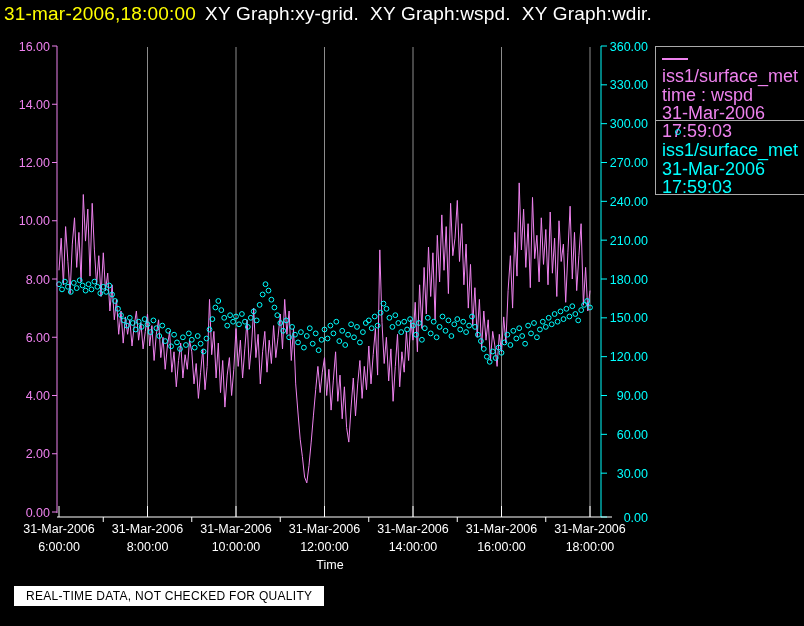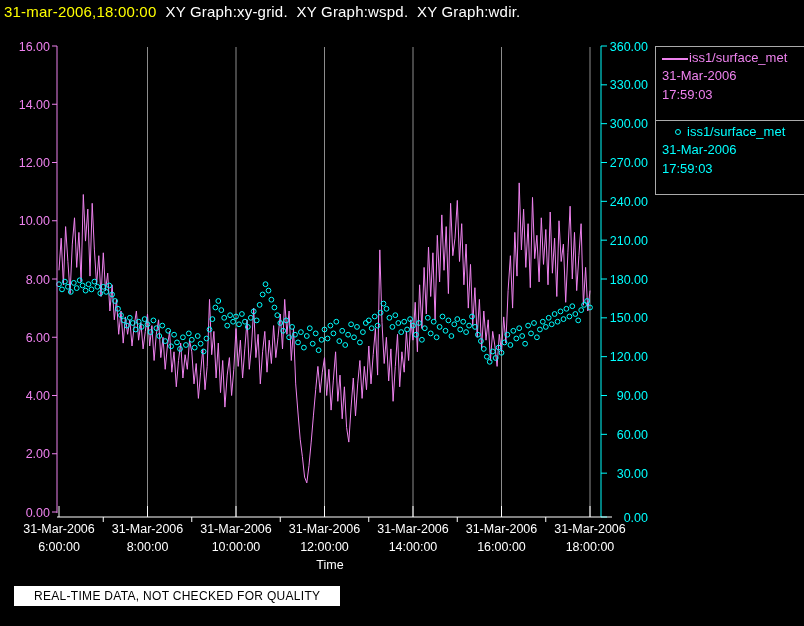--- a/index.html
+++ b/index.html
@@ -1,35 +1,35 @@
 <!DOCTYPE html>
 <html><head>
 <meta charset="utf-8">
 <style>
   html,body{margin:0;padding:0;background:#000;}
   .stage{position:relative;width:804px;height:626px;background:#000;overflow:hidden;
          font-family:"Liberation Sans",sans-serif;}
-  .titlebar{position:absolute;left:4px;top:3px;font-size:15px;letter-spacing:.2px;
+  .titlebar{position:absolute;left:4px;top:3px;font-size:19px;letter-spacing:.2px;
             white-space:pre;z-index:3;}
   .t-yellow{color:#ffff00;}
   .t-white{color:#ffffff;margin-left:9px;}
   svg.plot{position:absolute;left:0;top:0;z-index:1;}
   svg text{font-family:"Liberation Sans",sans-serif;font-size:12.5px;}
   .legend{position:absolute;left:655px;top:46px;width:149px;height:147px;
           border-top:1px solid #aaaaaa;border-left:1px solid #aaaaaa;
-          border-bottom:1px solid #aaaaaa;font-size:13px;z-index:2;}
+          border-bottom:1px solid #aaaaaa;font-size:18px;z-index:2;}
   .legend-entry{position:absolute;left:0;width:143px;padding:2px 0 0 6px;line-height:18.3px;}
   .entry-wspd{top:0;height:72px;color:#ee82ee;}
   .entry-wdir{top:73px;height:72px;border-top:1px solid #aaaaaa;color:#00ffff;}
   .dash{display:inline-block;width:26px;border-top:2px solid #ee82ee;
         vertical-align:middle;margin-right:1px;}
   .ring{display:inline-block;width:4px;height:4px;border:1px solid #00ffff;
         border-radius:50%;margin:0 6px 2px 13px;vertical-align:middle;}
   .footer-box{position:absolute;left:14px;top:586px;height:20px;background:#ffffff;
-              color:#000000;font-size:12px;line-height:20px;padding:0 20px;
+              color:#000000;font-size:12px;line-height:20px;padding:0 12px;
               letter-spacing:.3px;z-index:3;white-space:nowrap;}
 </style>
 </head>
 <body>
 
 <div class="stage">
 
   <div class="titlebar"><span class="t-yellow">31-mar-2006,18:00:00</span><span class="t-white">XY Graph:xy-grid.  XY Graph:wspd.  XY Graph:wdir.</span></div>
 
   <svg class="plot" width="804" height="626" viewBox="0 0 804 626">
@@ -304,20 +304,21 @@
         <line x1="368.75" y1="517" x2="368.75" y2="522" stroke="#ffffff"></line>
         <line x1="457.25" y1="517" x2="457.25" y2="522" stroke="#ffffff"></line>
         <line x1="545.75" y1="517" x2="545.75" y2="522" stroke="#ffffff"></line>
         <text x="330" y="569" fill="#ffffff" text-anchor="middle">Time</text>
       </g>
     </svg>
 
   <div class="legend">
     <div class="legend-entry entry-wspd">
       <div><span class="dash"></span><span>iss1/surface_met</span></div>
+      <div>time : wspd</div>
       <div>31-Mar-2006</div>
       <div>17:59:03</div>
     </div>
     <div class="legend-entry entry-wdir">
       <div><span class="ring"></span><span>iss1/surface_met</span></div>
       <div>31-Mar-2006</div>
       <div>17:59:03</div>
     </div>
   </div>
 

